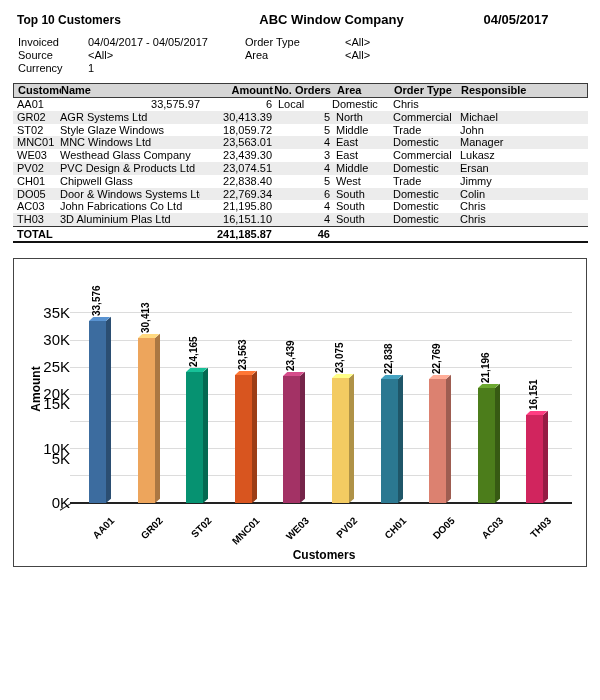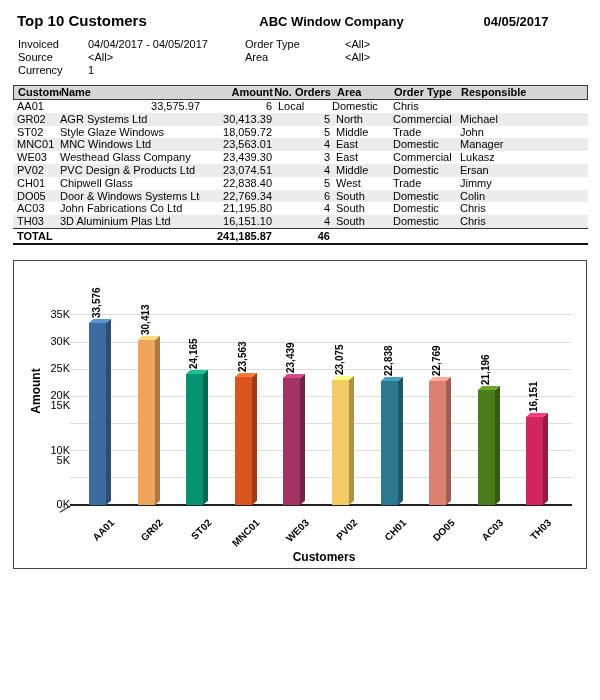--- a/index.html
+++ b/index.html
@@ -3,21 +3,21 @@
 <meta charset="utf-8">
 <style>
   * { margin:0; padding:0; box-sizing:border-box; }
   html,body { background:#fff; }
   .page {
     position:relative; width:600px; height:700px; background:#fff;
     font-family:"Liberation Sans", sans-serif; color:#000; overflow:hidden;
   }
   
   .title-row { display:flex; padding:12px 14px 0 17px; align-items:baseline; }
-  .title-row .left  { font-size:15px; font-weight:bold; width:200px; }
+  .title-row .left  { font-size:12px; font-weight:bold; width:200px; }
   .title-row .mid   { font-size:13px; font-weight:bold; flex:1; text-align:center; }
   .title-row .right { font-size:13px; font-weight:bold; width:140px; text-align:center; }
   .filters { margin-top:9px; }
   .filter-row { display:grid; grid-template-columns:70px 157px 100px auto; padding-left:18px; height:13px; line-height:13px; font-size:11px; }
   
   .rtable { width:575px; margin:8px 0 0 13px; font-size:11px; }
   .tgrid { display:grid; grid-template-columns:47px 140px 72px 58px 61px 67px 130px; }
   .thead { background:#d6d6d6; border:1px solid #3a3a3a; font-weight:bold; height:15px; line-height:13px; }
   .trow  { height:12.8px; line-height:12.8px; }
   .trow.alt { background:#ececec; }
@@ -27,21 +27,21 @@
   .c-area { padding-left:6px; }
   .c-ot   { padding-left:2px; }
   .c-resp { padding-left:2px; }
   .total-row { border-top:1px solid #333; border-bottom:2.5px solid #111; font-weight:bold; height:17px; line-height:15px; }
   
   .chart-box {
     position:relative; width:574px; height:309px; margin:15px 0 0 13px;
     border:1.5px solid #444; background:#fff;
   }
   .gridline { position:absolute; left:56px; width:502px; height:1px; background:#dcdcdc; }
-  .ytick-label { position:absolute; left:12px; width:44px; text-align:right; font-size:11px; height:13px; line-height:13px; }
+  .ytick-label { position:absolute; left:12px; width:44px; text-align:right; font-size:15px; height:13px; line-height:13px; }
   .axis-x  { position:absolute; left:56px; top:243.5px; width:502px; height:1.3px; background:#222; }
   .elbow   { position:absolute; left:45px; top:247px; width:14px; height:1.2px; background:#222; transform:rotate(-32deg); }
   .bar { position:absolute; width:17px; }
   .bar-side { position:absolute; left:17px; top:0; width:5px; height:100%; transform:skewY(-40deg); transform-origin:0 0; }
   .bar-topf { position:absolute; left:0; bottom:100%; width:17px; height:4px; transform:skewX(-47deg); transform-origin:0 100%; }
   .vlabel { position:absolute; font-size:10px; font-weight:bold; white-space:nowrap; transform:rotate(-90deg); transform-origin:0 0; }
   .xlabel { position:absolute; font-size:10px; font-weight:bold; white-space:nowrap; transform:rotate(-45deg); transform-origin:100% 0; }
   .xaxis-title { position:absolute; left:62px; width:496px; top:289px; text-align:center; font-size:12px; font-weight:bold; }
   .yaxis-title { position:absolute; left:-18px; top:123px; width:80px; height:14px; text-align:center; font-size:12px; font-weight:bold; transform:rotate(-90deg); }
 </style>

